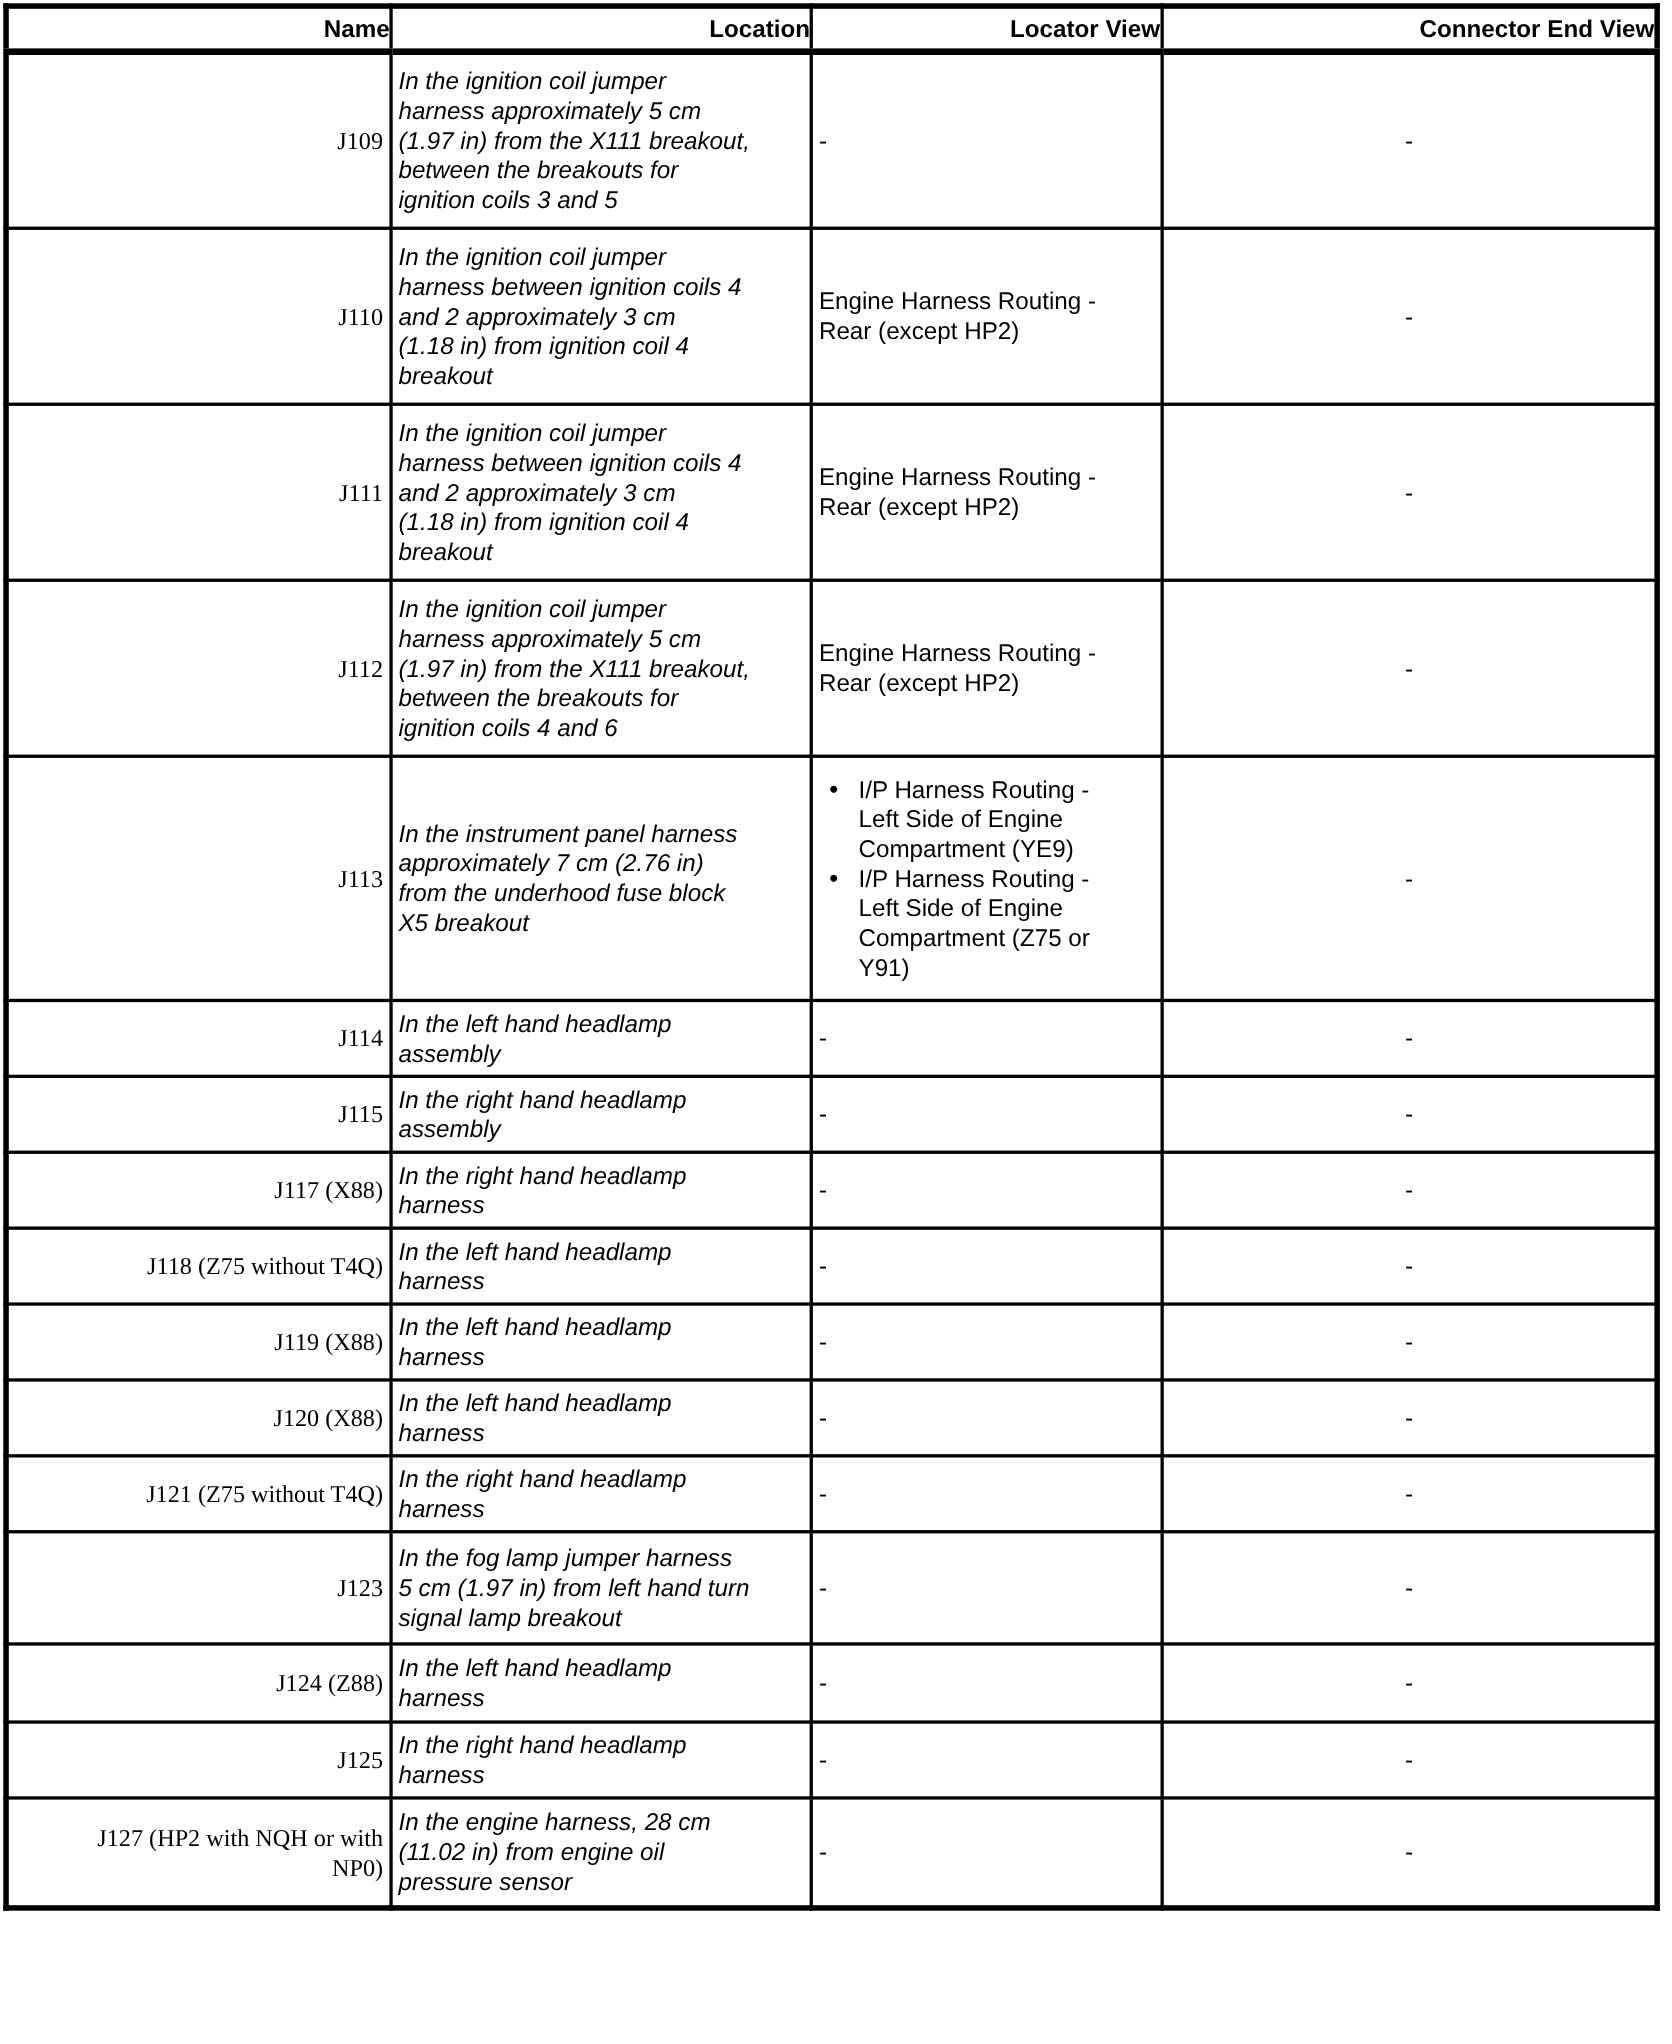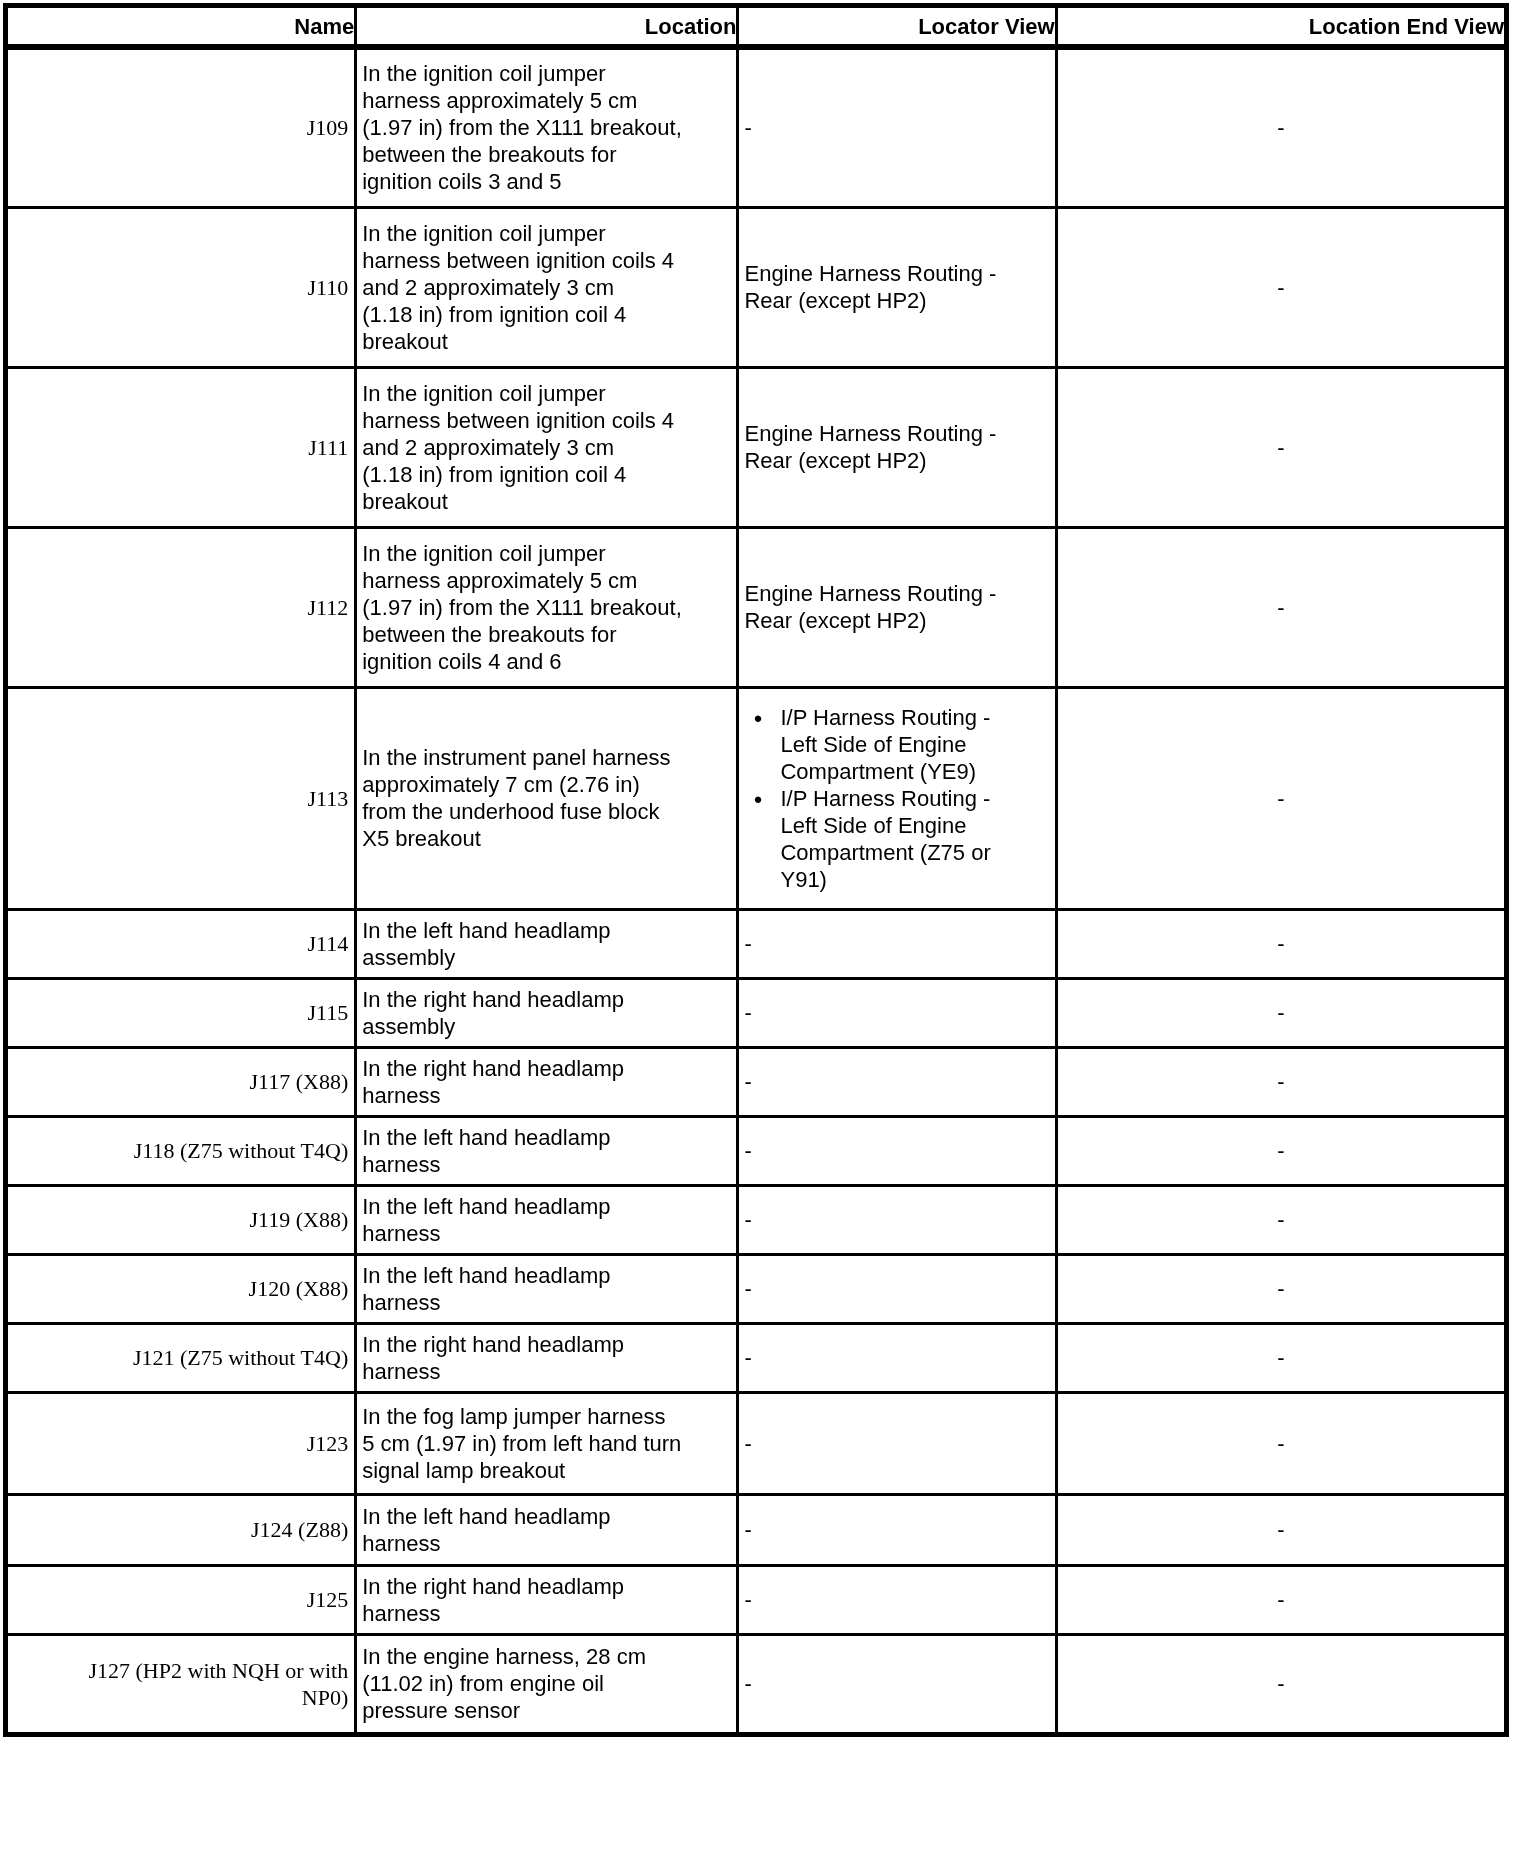--- a/index.html
+++ b/index.html
@@ -42,20 +42,21 @@
   td.name-cell {
     text-align: right;
     white-space: pre-line;
     padding: 4px 6px;
     font-family: Liberation Serif, serif;
   }
   td.loc-cell {
     text-align: left;
     white-space: pre-line;
     padding: 6px 4px 6px 5px;
+    font-style: italic;
   }
   td.locator-cell {
     text-align: left;
     padding: 6px 2px 6px 5px;
   }
   td.locator-cell .locator-text {
     white-space: pre-line;
   }
   td.conn-cell {
     text-align: center;
@@ -93,21 +94,21 @@
     <col class="c-name">
       <col class="c-loc">
       <col class="c-lv">
       <col class="c-cev">
   </colgroup>
   <thead>
     <tr>
       <th>Name</th>
       <th>Location</th>
       <th>Locator View</th>
-      <th>Location End View</th>
+      <th>Connector End View</th>
     </tr>
   </thead>
   <tbody>
 
     <tr class="rh-big">
       <td class="name-cell">J109</td>
       <td class="loc-cell">In the ignition coil jumper
 harness approximately 5 cm
 (1.97 in) from the X111 breakout,
 between the breakouts for

